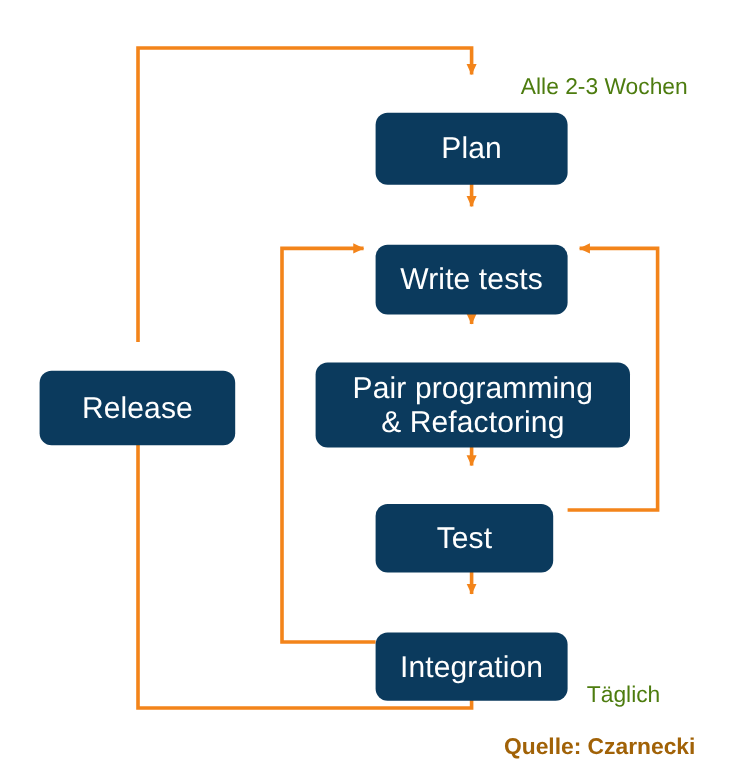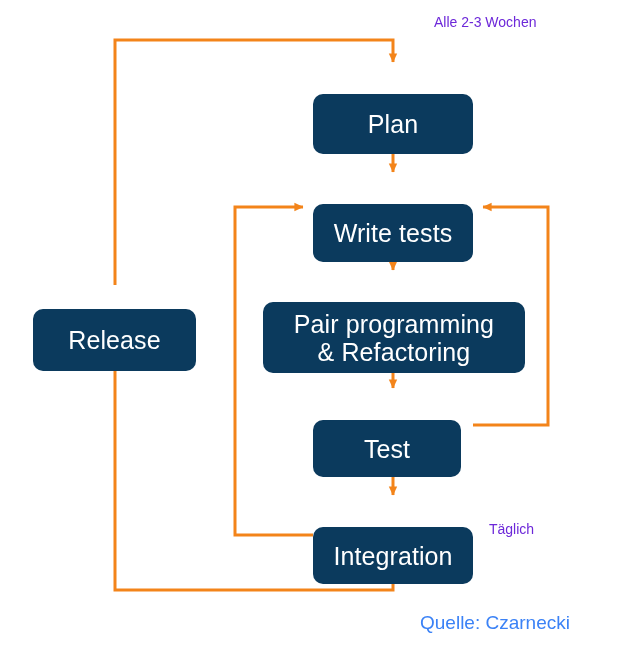--- a/index.html
+++ b/index.html
@@ -42,33 +42,35 @@
     z-index: 2;
     margin-top: 24px;
   }
   .node-label {
     display: block;
     white-space: pre-line;
     padding: 0 6px;
   }
   .annotation {
     position: absolute;
-    color: #6d28d9;
-    font-family: "Liberation Sans", sans-serif;
-    font-size: 14px;
-    white-space: nowrap;
-    z-index: 3;
-  }
-  .credit {
-    position: absolute;
-    color: #3b82f6;
+    color: #4d7c0f;
     font-family: "Liberation Sans", sans-serif;
     font-size: 19px;
     white-space: nowrap;
     z-index: 3;
+    margin-top: 48px;
+  }
+  .credit {
+    position: absolute;
+    color: #a16207;
+    font-family: "Liberation Sans", sans-serif;
+    font-size: 19px;
+    white-space: nowrap;
+    z-index: 3;
+    font-weight: bold;
   }
 </style>
 </head>
 <body>
 
 <div id="canvas">
 
   <svg id="flow-svg" viewBox="0 0 623 645" xmlns="http://www.w3.org/2000/svg">
     <defs>
       <marker id="arrow-down" markerWidth="9" markerHeight="9" refX="4.5" refY="7.6" orient="auto-start-reverse" markerUnits="userSpaceOnUse">

